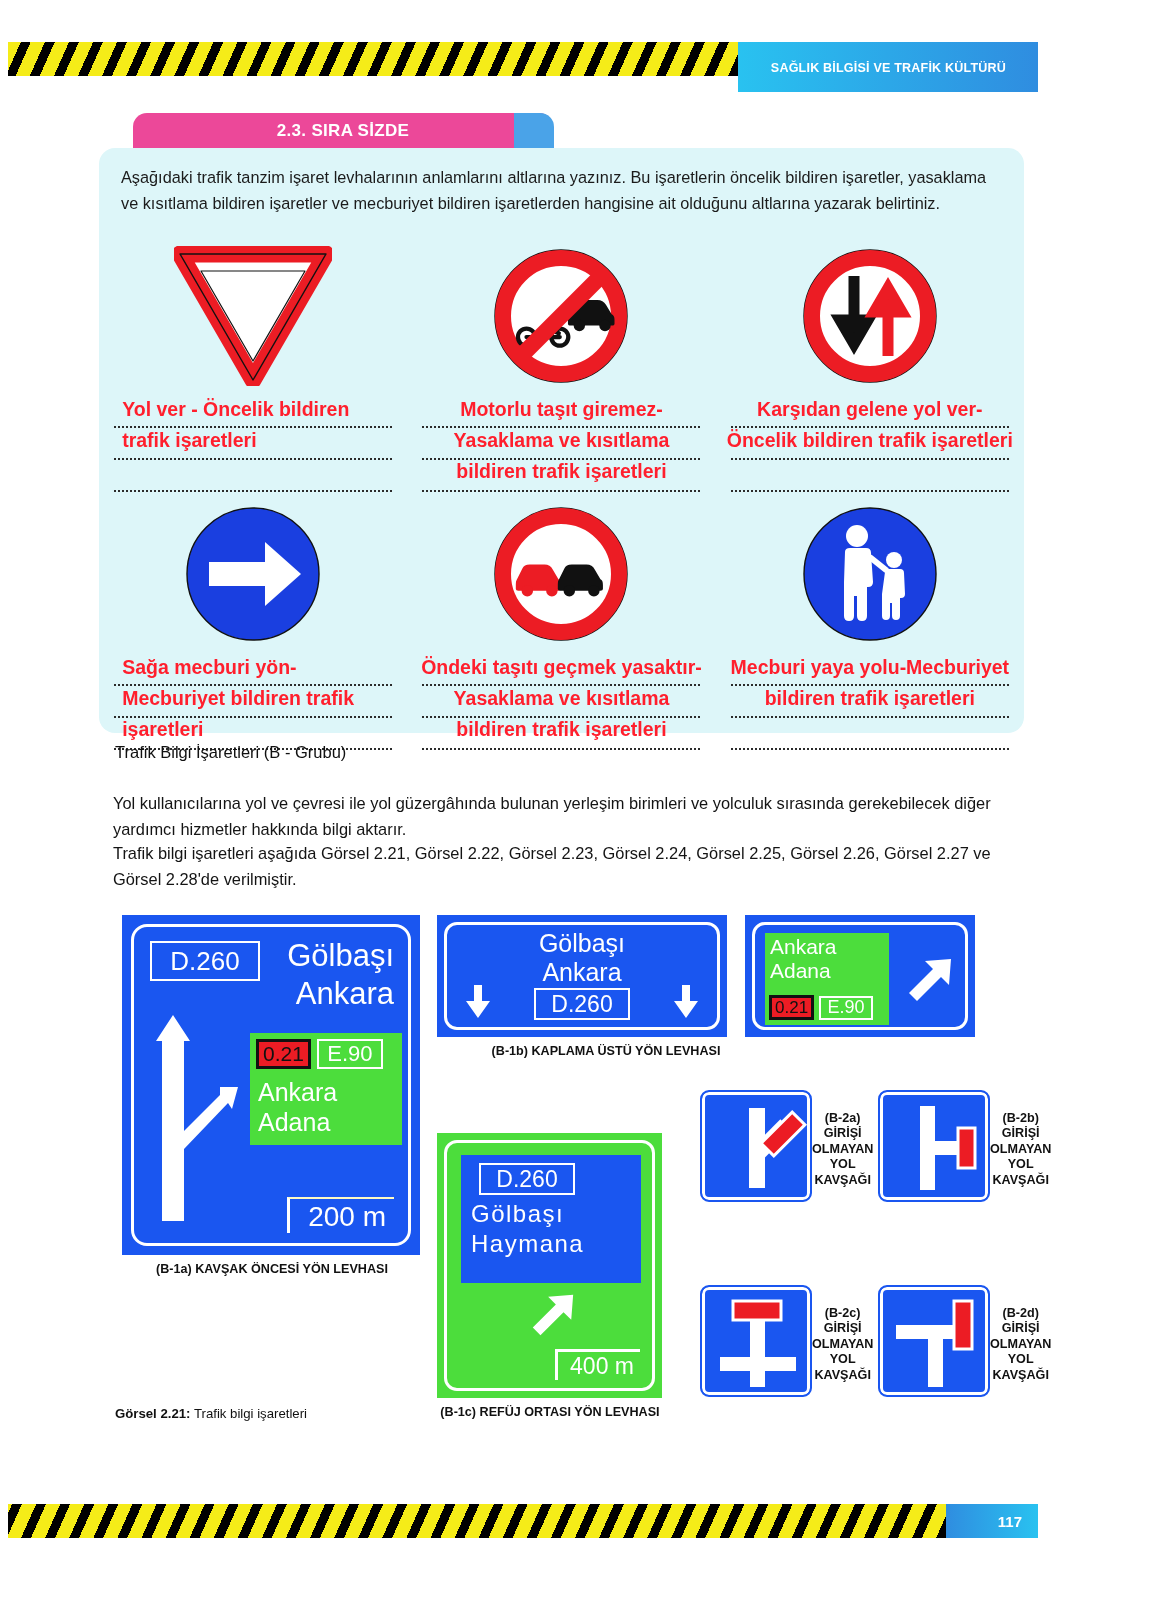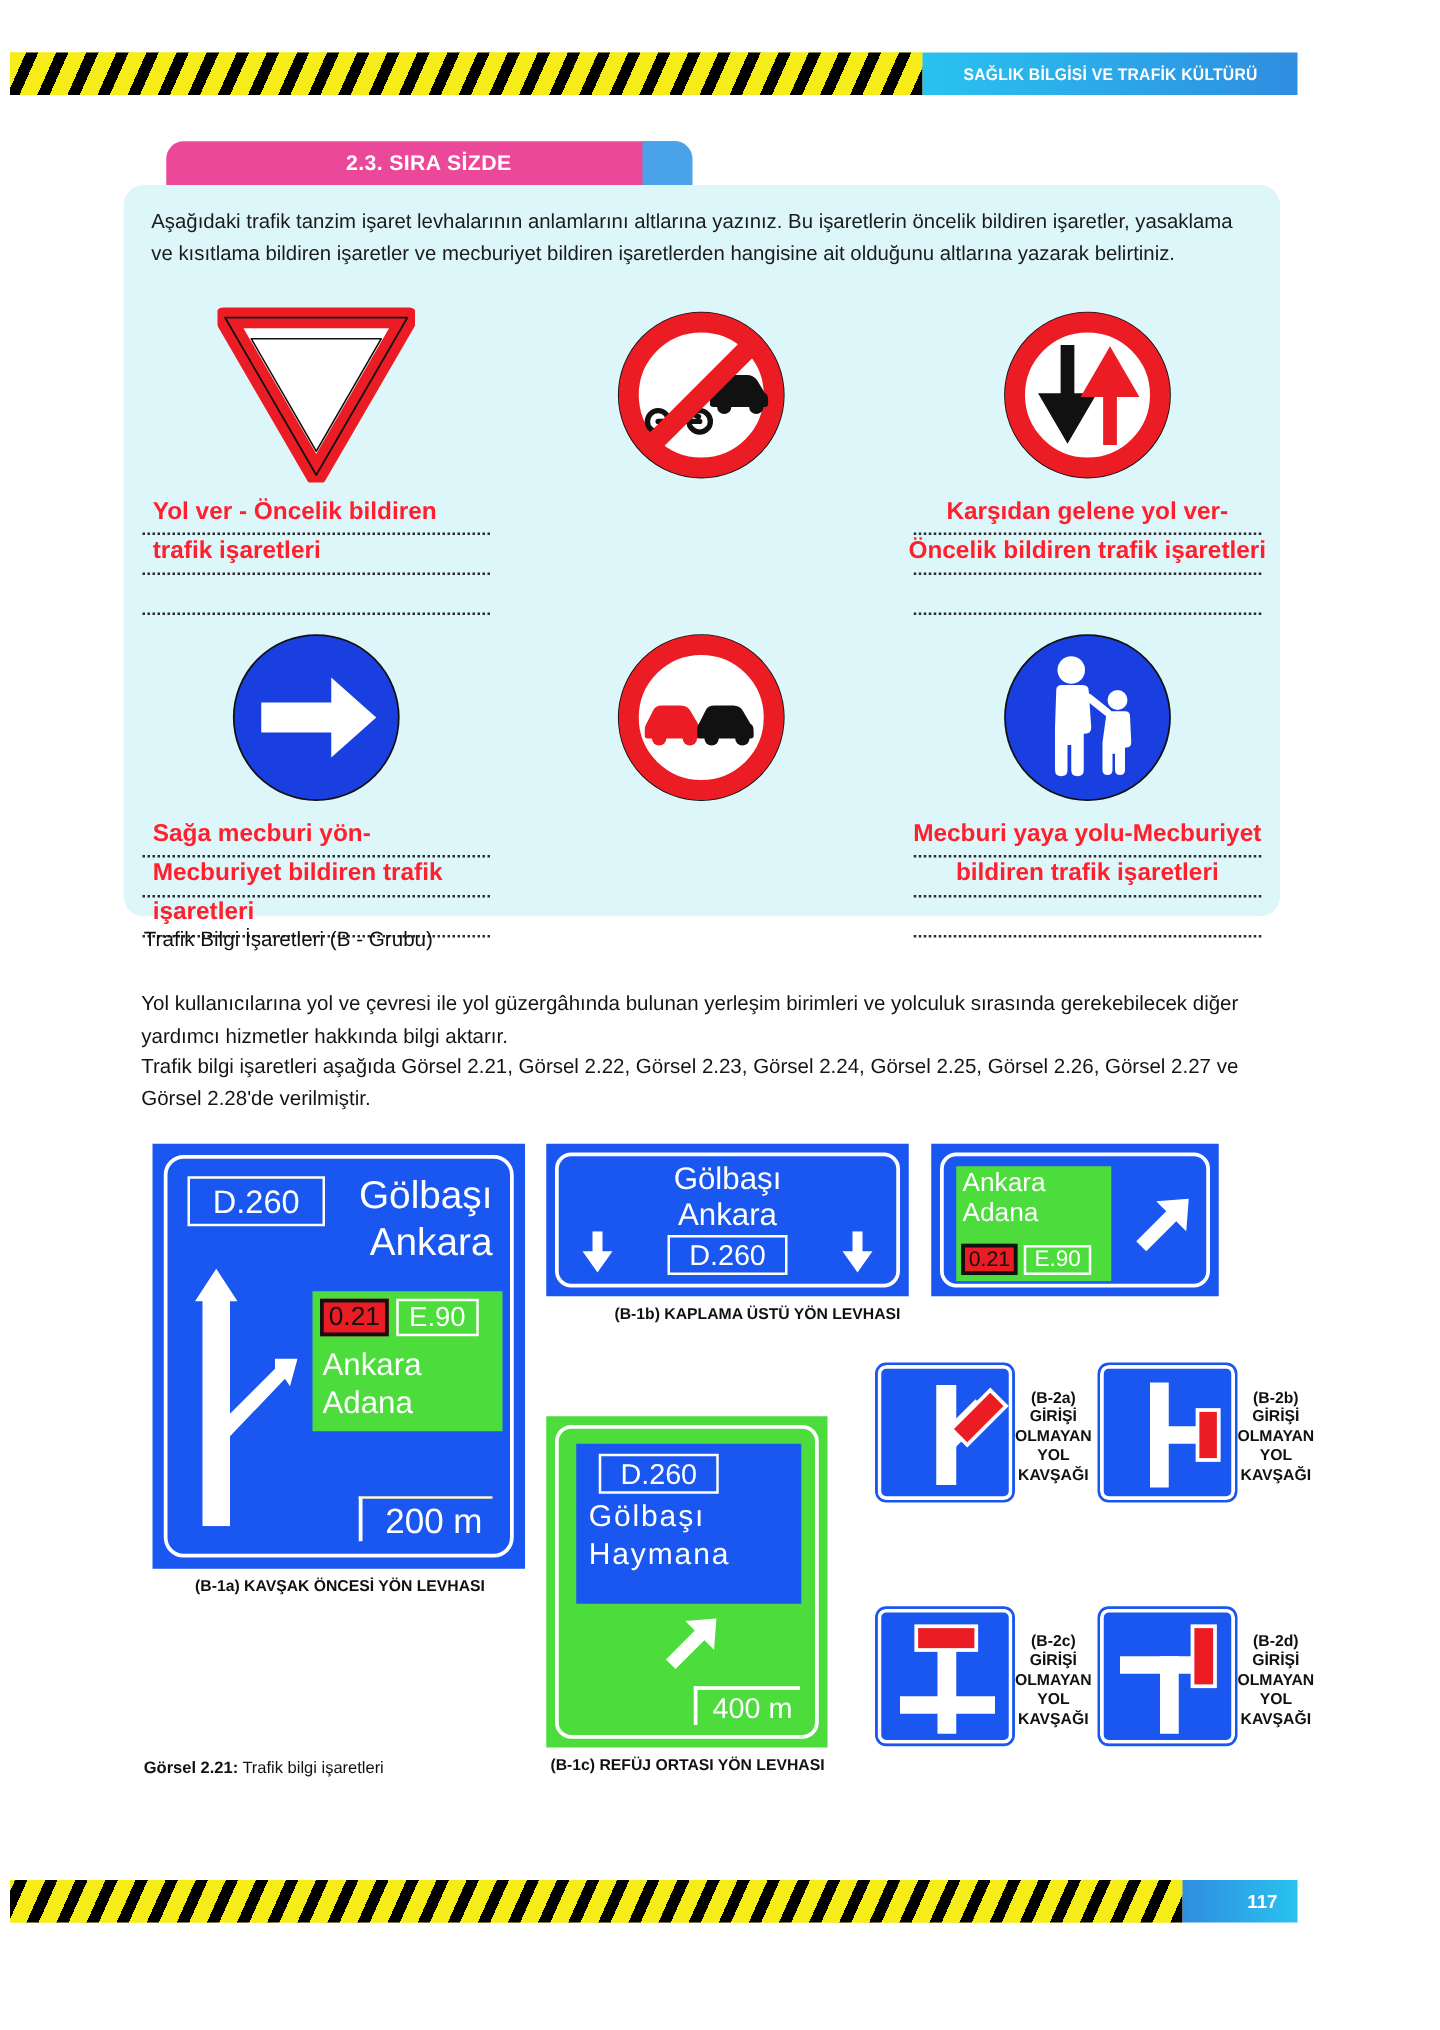--- a/index.html
+++ b/index.html
@@ -15,21 +15,21 @@
   .stripe {
     position: absolute; left: 8px; height: 34px;
     background-image: repeating-linear-gradient(
       -66deg, #000 0px, #000 9px, #f5ec18 9px, #f5ec18 22px);
     background-color: #f5ec18;
   }
   .stripe-top { top: 42px; width: 730px; }
   .stripe-bottom { top: 1504px; width: 938px; }
 
   .header-tab {
-    position: absolute; top: 42px; left: 738px; width: 300px; height: 34px;
+    position: absolute; top: 42px; left: 738px; width: 300px; height: 50px;
     background: linear-gradient(90deg, #29c2f0 0%, #2f8de0 100%);
     display: flex; align-items: center; justify-content: center;
   }
   .header-tab span {
     color: #fff; font-size: 13.5px; font-weight: bold;
     letter-spacing: .2px; white-space: nowrap;
     transform: scaleX(.93);
   }
   .page-number {
     position: absolute; top: 1504px; left: 946px; width: 92px; height: 34px;
@@ -200,20 +200,28 @@
             <g transform="translate(26,74) scale(0.95)">
               <circle cx="10" cy="18" r="9" fill="none" stroke="#111" stroke-width="4.5"></circle>
               <circle cx="45" cy="18" r="9" fill="none" stroke="#111" stroke-width="4.5"></circle>
               <path d="M10,18 L22,18 L30,6 L38,6 M22,18 L33,18 L45,18 M30,8 L44,14" stroke="#111" stroke-width="4.5" fill="none" stroke-linecap="round"></path>
               <path d="M18,12 L32,12 L36,18 L20,18 Z" fill="#111"></path>
             </g>
             <rect x="14" y="60" width="112" height="0" fill="none"></rect>
             <line x1="24" y1="116" x2="116" y2="24" stroke="#ec1c24" stroke-width="16" stroke-linecap="butt"></line>
           </svg>
         </div>
+        <div class="answer-block">
+          <div class="answer-lines">
+              <i></i>
+              <i></i>
+              <i></i>
+            </div>
+          <div class="answer-text">Motorlu taşıt giremez-Yasaklama ve kısıtlama bildiren trafik işaretleri</div>
+        </div>
       </div>
 
       <div class="sign-cell">
         <div class="sign-art">
           <svg width="140" height="140" viewBox="0 0 140 140">
             <circle cx="70" cy="70" r="66" fill="#ffffff" stroke="#111" stroke-width="1.4"></circle>
             <circle cx="70" cy="70" r="58" fill="none" stroke="#ec1c24" stroke-width="16"></circle>
             <g>
               <path d="M54,30 L54,86 M54,98 L40,74 L68,74 Z" stroke="#111" stroke-width="11" fill="#111" stroke-linecap="butt"></path>
               <path d="M88,110 L88,54 M88,42 L74,66 L102,66 Z" stroke="#ec1c24" stroke-width="11" fill="#ec1c24" stroke-linecap="butt"></path>
@@ -256,20 +264,28 @@
               <path d="M2,22 L9,8 Q11,3 18,3 L36,3 Q43,3 46,9 L53,21 Q56,22 56,28 L56,33 Q56,35 53,35 L4,35 Q1,35 1,33 L1,27 Q1,23 2,22 Z" fill="#ec1c24"></path>
               <circle cx="15" cy="35" r="7" fill="#ec1c24"></circle>
               <circle cx="45" cy="35" r="7" fill="#ec1c24"></circle>
             </g>
             <g transform="translate(66,58) scale(0.82)">
               <path d="M2,22 L9,8 Q11,3 18,3 L36,3 Q43,3 46,9 L53,21 Q56,22 56,28 L56,33 Q56,35 53,35 L4,35 Q1,35 1,33 L1,27 Q1,23 2,22 Z" fill="#111"></path>
               <circle cx="15" cy="35" r="7" fill="#111"></circle>
               <circle cx="45" cy="35" r="7" fill="#111"></circle>
             </g>
           </svg>
+        </div>
+        <div class="answer-block">
+          <div class="answer-lines">
+              <i></i>
+              <i></i>
+              <i></i>
+            </div>
+          <div class="answer-text">Öndeki taşıtı geçmek yasaktır-Yasaklama ve kısıtlama bildiren trafik işaretleri</div>
         </div>
       </div>
 
       <div class="sign-cell">
         <div class="sign-art">
           <svg width="140" height="140" viewBox="0 0 140 140">
             <circle cx="70" cy="70" r="66" fill="#1a3fe0" stroke="#111" stroke-width="1.4"></circle>
             <g fill="#ffffff">
               <circle cx="57" cy="32" r="11"></circle>
               <path d="M45,48 Q45,44 50,44 L66,44 Q71,44 71,49 L73,78 Q73,83 68,83 L67,83 L67,112 Q67,117 62,117 Q57,117 57,112 L57,92 L54,92 L54,112 Q54,117 49,117 Q44,117 44,112 L44,78 Z"></path>

